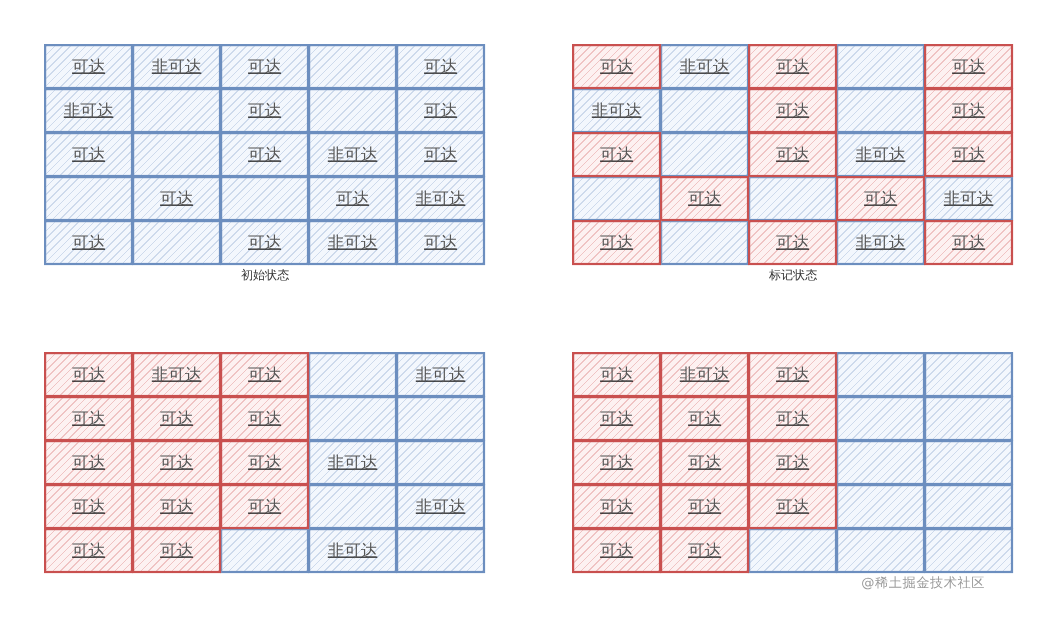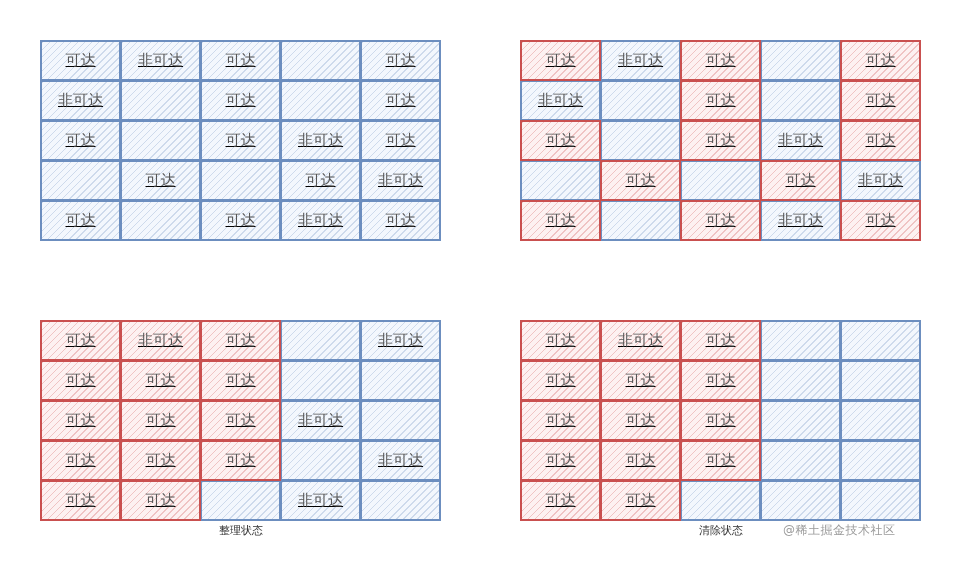--- a/index.html
+++ b/index.html
@@ -43,20 +43,21 @@
       <div class="cell blue">可达</div>
       <div class="cell blue"></div>
       <div class="cell blue">可达</div>
       <div class="cell blue">非可达</div>
       <div class="cell blue">可达</div>
       <div class="cell blue"></div>
       <div class="cell blue">可达</div>
       <div class="cell blue">非可达</div>
       <div class="cell blue">可达</div>
     </div>
+  <div class="caption">初始状态</div>
 </div>
 
 <div class="panel" style="left:520px; top:40px;">
   <div class="grid">
       <div class="cell red">可达</div>
       <div class="cell blue">非可达</div>
       <div class="cell red">可达</div>
       <div class="cell blue"></div>
       <div class="cell red">可达</div>
       <div class="cell blue">非可达</div>
@@ -73,20 +74,21 @@
       <div class="cell red">可达</div>
       <div class="cell blue"></div>
       <div class="cell red">可达</div>
       <div class="cell blue">非可达</div>
       <div class="cell red">可达</div>
       <div class="cell blue"></div>
       <div class="cell red">可达</div>
       <div class="cell blue">非可达</div>
       <div class="cell red">可达</div>
     </div>
+  <div class="caption">标记状态</div>
 </div>
 
 <div class="panel" style="left:40px; top:320px;">
   <div class="grid">
       <div class="cell red">可达</div>
       <div class="cell red">非可达</div>
       <div class="cell red">可达</div>
       <div class="cell blue"></div>
       <div class="cell blue">非可达</div>
       <div class="cell red">可达</div>
@@ -103,21 +105,20 @@
       <div class="cell red">可达</div>
       <div class="cell red">可达</div>
       <div class="cell blue"></div>
       <div class="cell blue">非可达</div>
       <div class="cell red">可达</div>
       <div class="cell red">可达</div>
       <div class="cell blue"></div>
       <div class="cell blue">非可达</div>
       <div class="cell blue"></div>
     </div>
-  <div class="caption">整理状态</div>
 </div>
 
 <div class="panel" style="left:520px; top:320px;">
   <div class="grid">
       <div class="cell red">可达</div>
       <div class="cell red">非可达</div>
       <div class="cell red">可达</div>
       <div class="cell blue"></div>
       <div class="cell blue"></div>
       <div class="cell red">可达</div>
@@ -134,16 +135,15 @@
       <div class="cell red">可达</div>
       <div class="cell red">可达</div>
       <div class="cell blue"></div>
       <div class="cell blue"></div>
       <div class="cell red">可达</div>
       <div class="cell red">可达</div>
       <div class="cell blue"></div>
       <div class="cell blue"></div>
       <div class="cell blue"></div>
     </div>
-  <div class="caption">清除状态</div>
 </div>
 
 <div class="watermark">@稀土掘金技术社区</div>
 
 </body></html>

